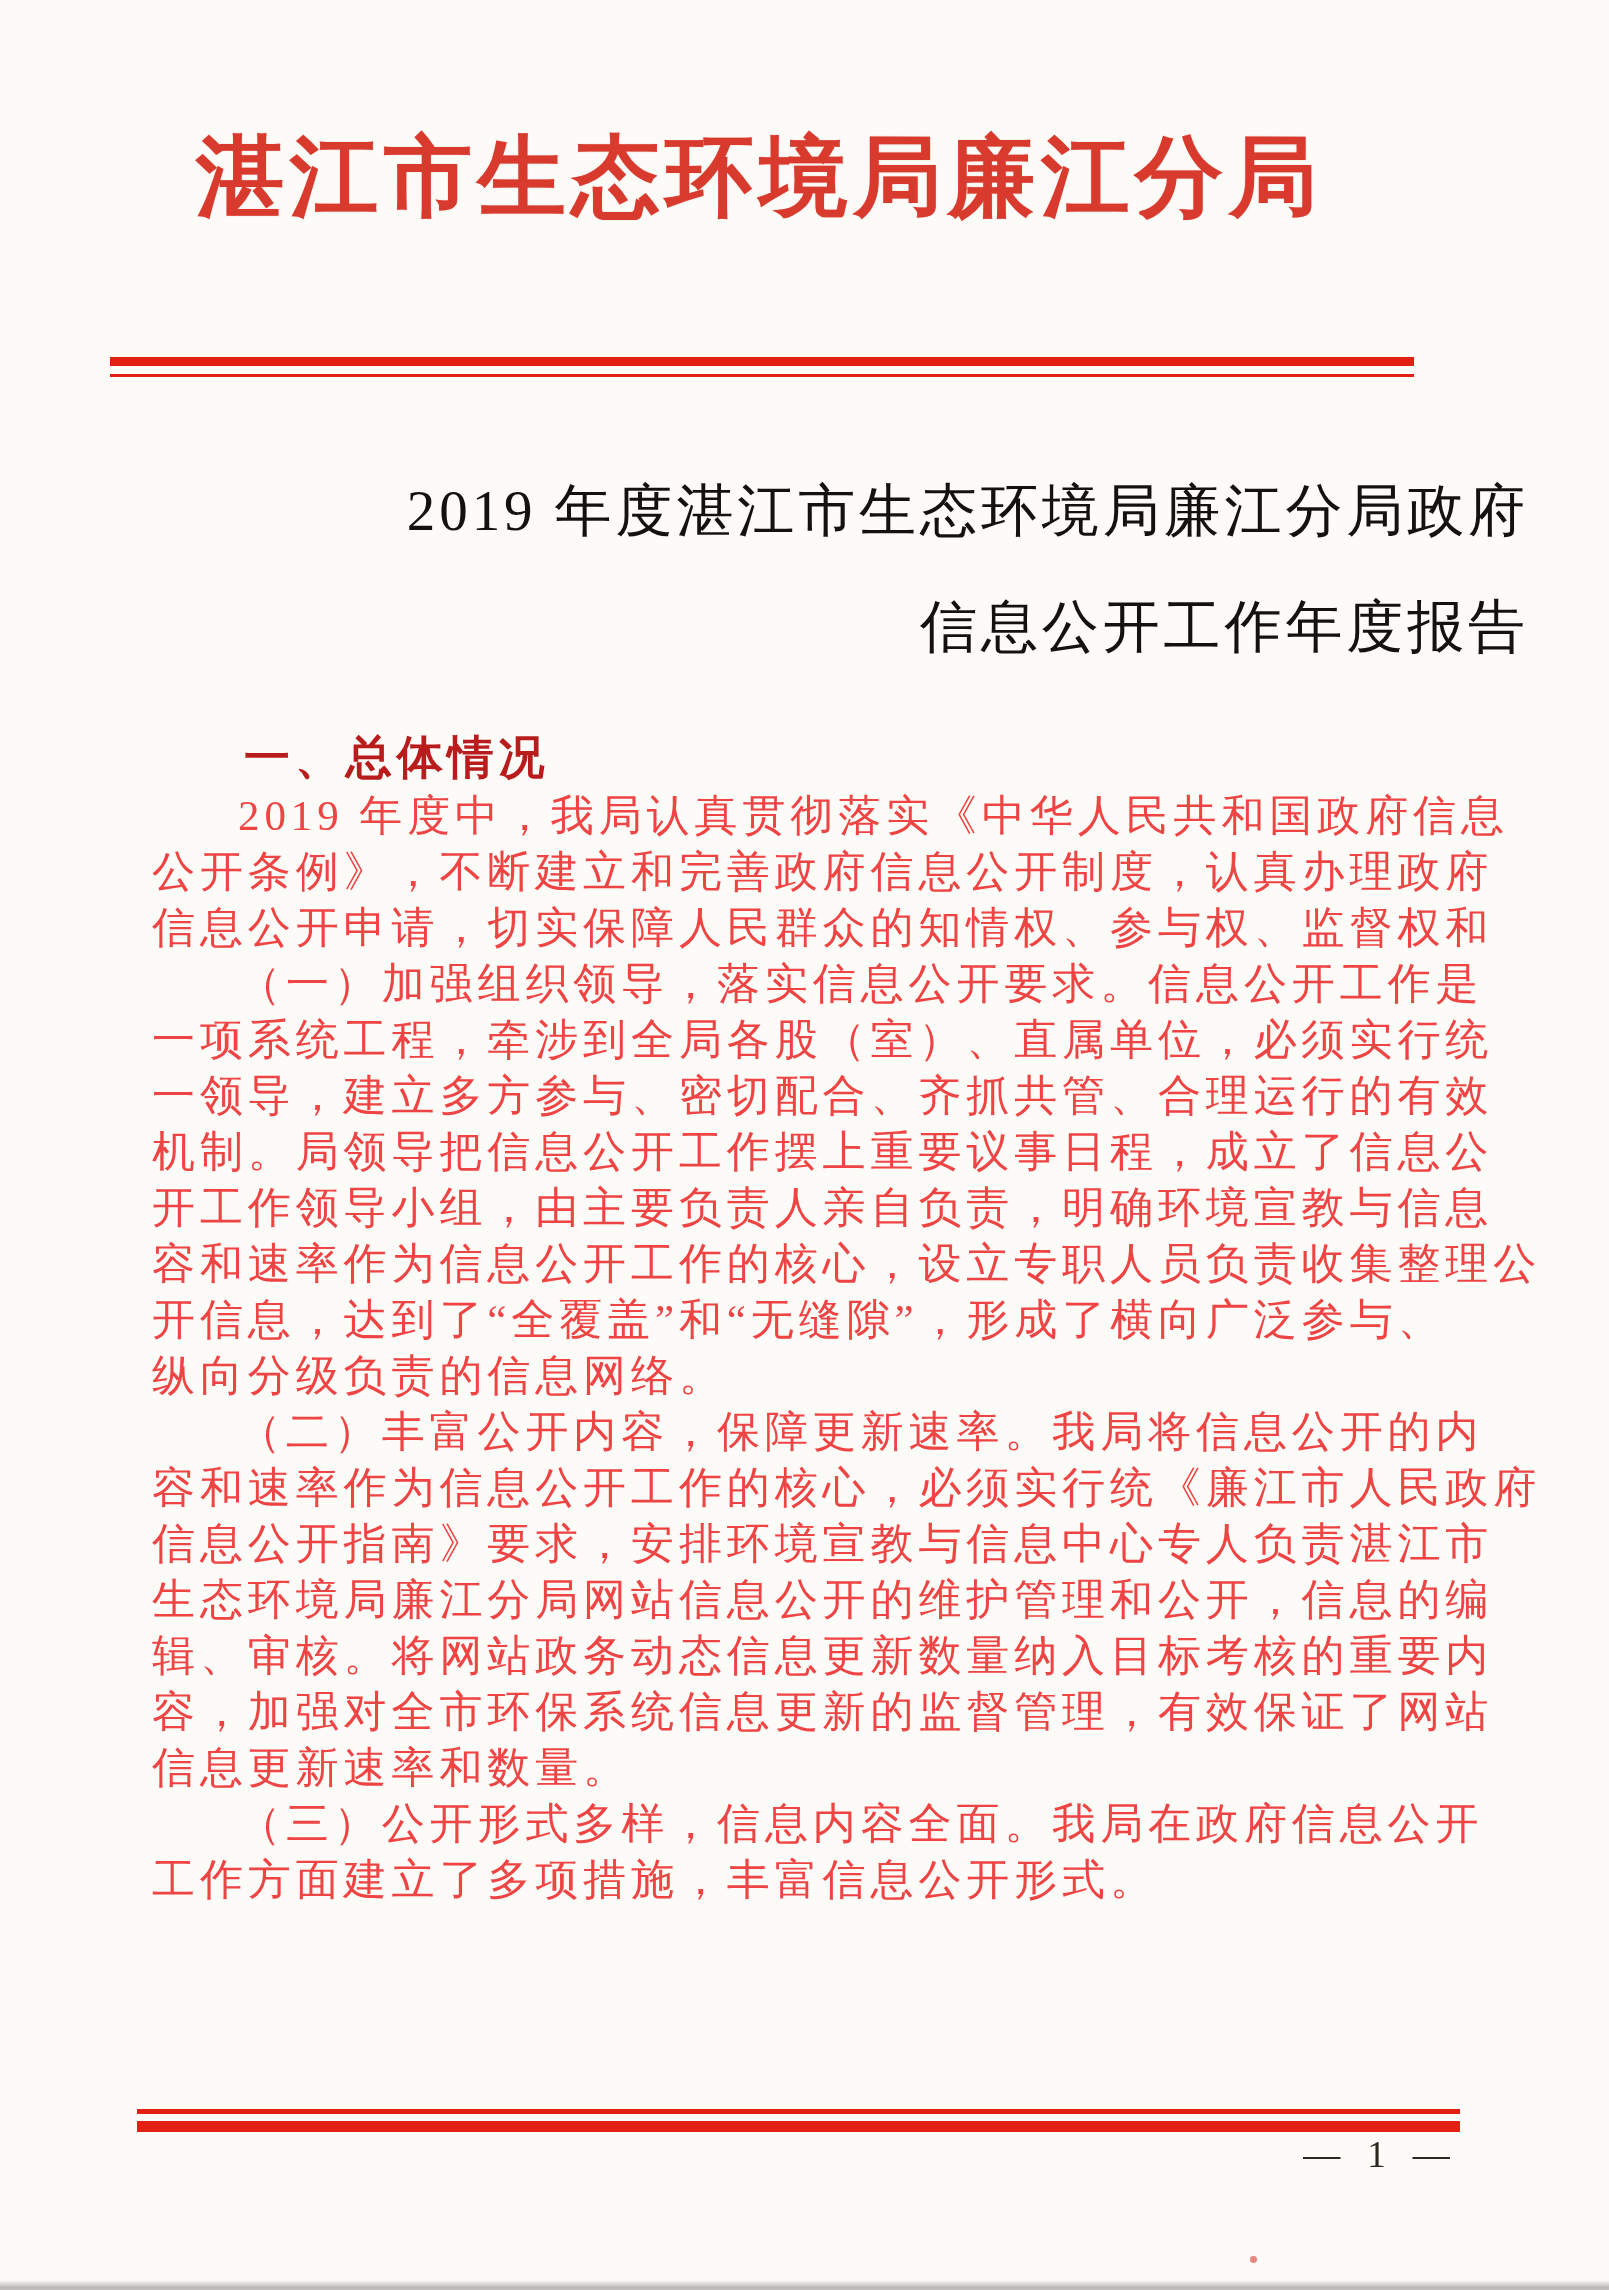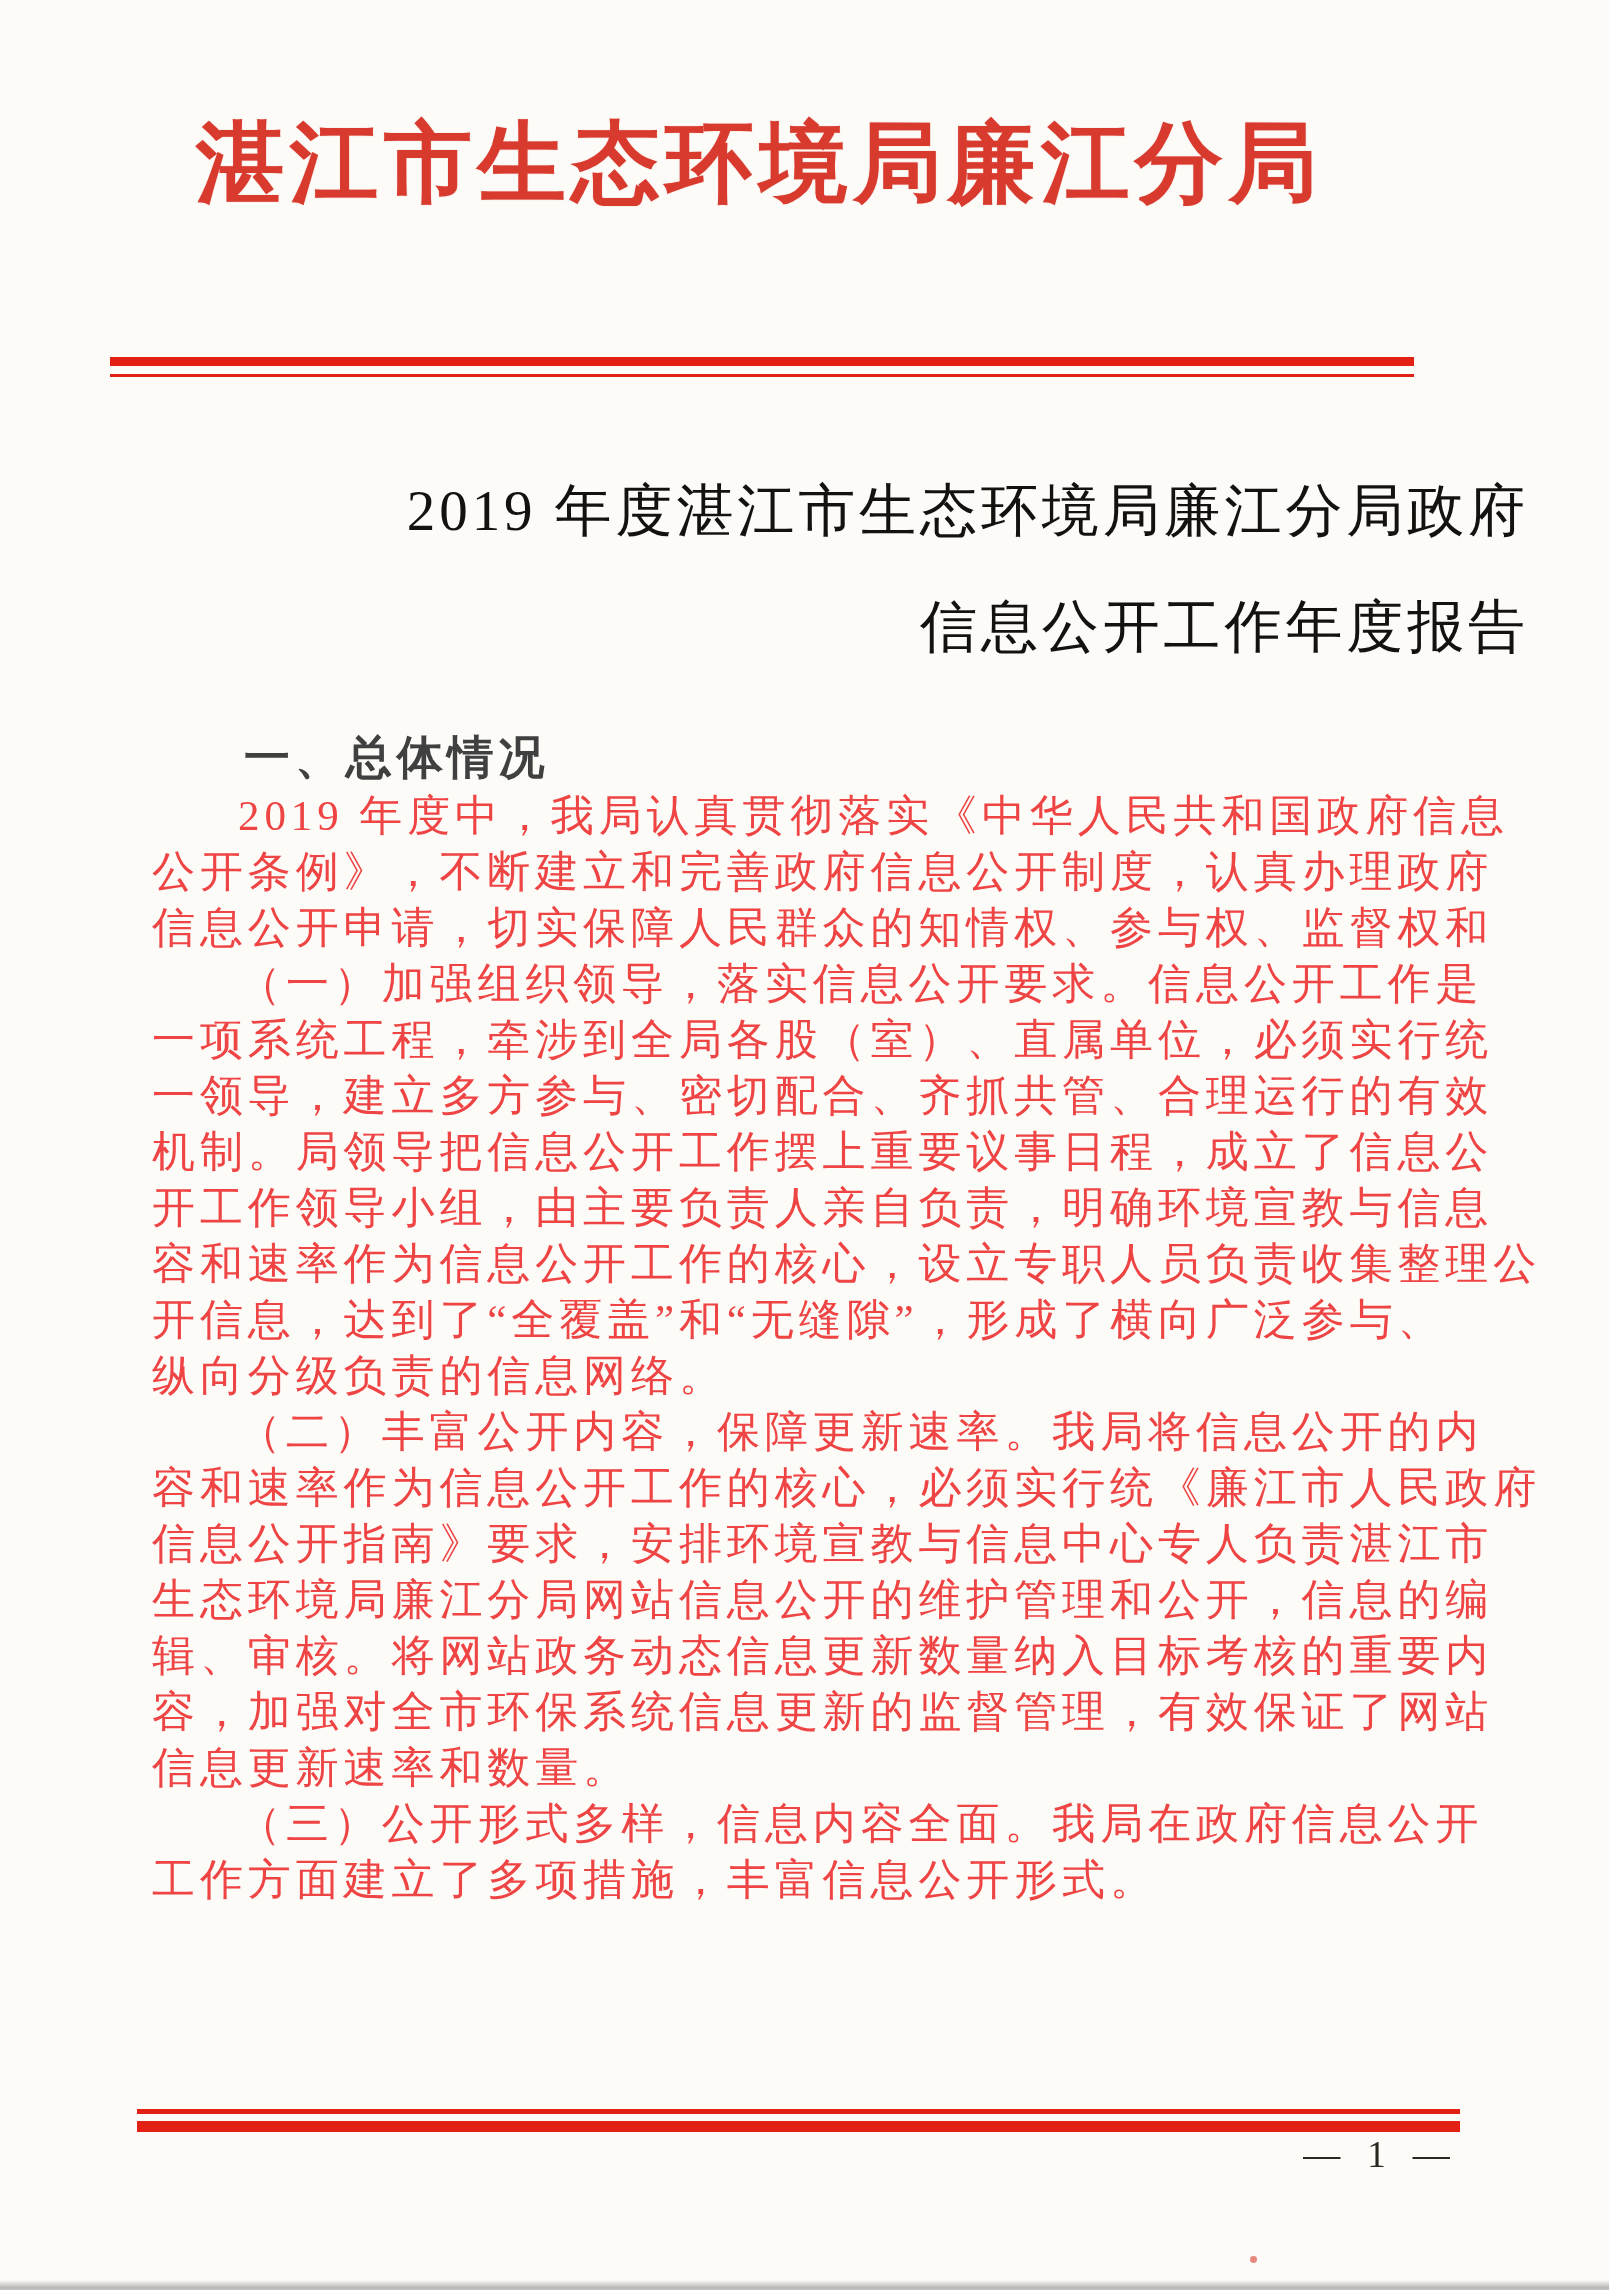--- a/index.html
+++ b/index.html
@@ -7,21 +7,21 @@
     position:relative;
     width:1609px;height:2291px;
     margin:0 auto;
     background:#fcfbf8;
     overflow:hidden;
     font-family:"Liberation Serif","DejaVu Serif",serif;
     color:#201d1a;
   }
   
   .agency{
-    position:absolute;top:113px;left:0;width:1519px;
+    position:absolute;top:127px;left:0;width:1519px;
     text-align:center;
     font-family:"Liberation Serif","DejaVu Serif",serif;
     font-weight:700;
     font-size:88px;
     letter-spacing:5.9px;
     line-height:1.15;
     color:var(--header-red,#d93a2e);
     white-space:nowrap;
     text-shadow:0 0 1px rgba(217,58,46,.55);
   }
@@ -47,21 +47,21 @@
   .body{
     position:absolute;top:727px;left:152px;width:1313px;
   }
   .section-heading{
     font-family:"Liberation Sans","DejaVu Sans",sans-serif;
     font-weight:700;
     font-size:46px;
     line-height:61px;
     letter-spacing:4.9px;
     text-indent:2em;
-    color:#404040;
+    color:#b91c1c;
     white-space:nowrap;
   }
   .body-line{
     font-size:43px;
     line-height:56px;
     letter-spacing:4.9px;
     color:#ef4444;
     white-space:nowrap;
   }
   .body-line.indent{text-indent:2em;}

